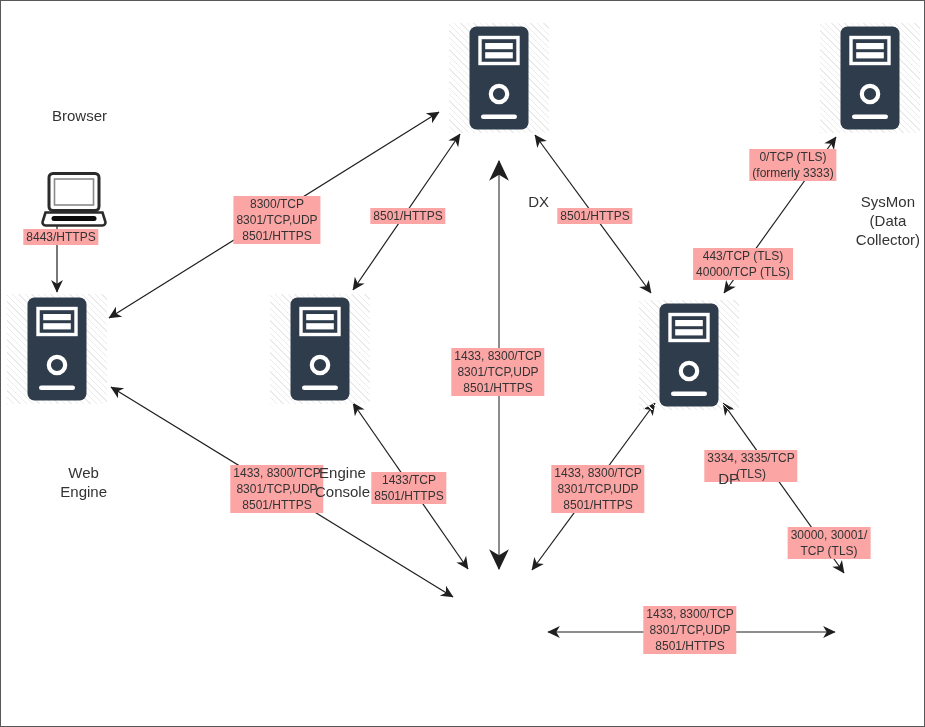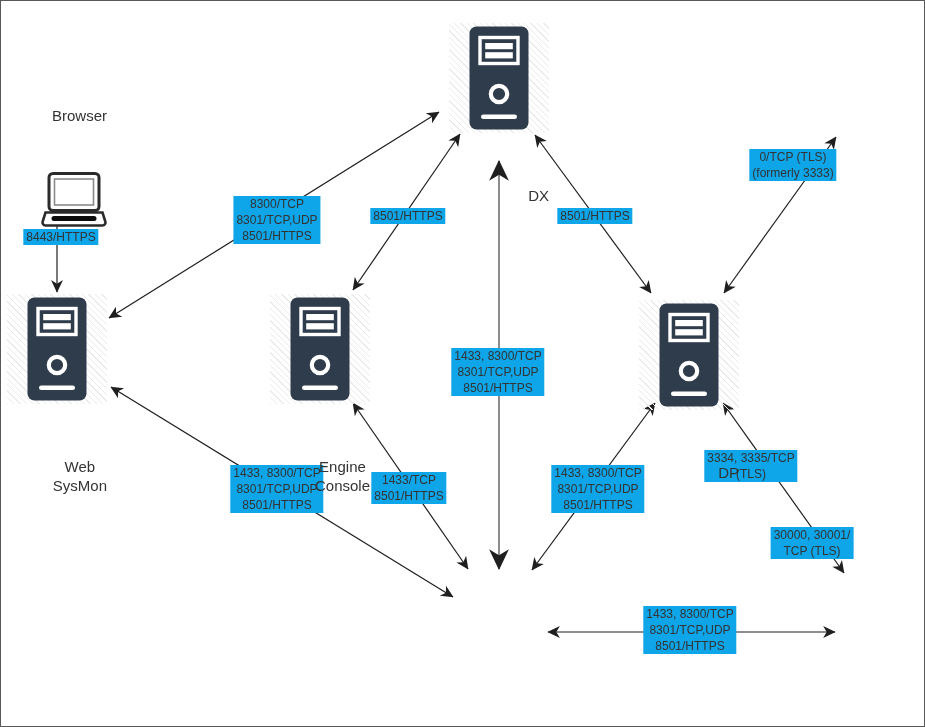--- a/index.html
+++ b/index.html
@@ -11,21 +11,21 @@
     box-sizing:border-box;
     font-family:"Liberation Sans", sans-serif;
     color:#383838;
     overflow:hidden;
   }
   #wires{position:absolute;left:0;top:0;z-index:1;}
   .edge-label{
     position:absolute;
     transform:translateX(-50%);
     z-index:2;
-    background:#0ea5e9;
+    background:#fca5a5;
     padding:0 3px;
     font-size:12px;
     line-height:16px;
     text-align:center;
     white-space:pre-line;
     color:#333333;
   }
   .node{
     position:absolute;
     width:100px;
@@ -33,21 +33,21 @@
     flex-direction:column;
     align-items:flex-end;
     z-index:2;
     gap:45px;
   }
   .icon-wrap{
     padding:3px 20px;
     background:repeating-linear-gradient(45deg,#ebebeb 0px,#ebebeb 1px,transparent 1px,transparent 4.5px);
   }
   .node-label{
-    margin-top:8px;
+    margin-top:14px;
     font-size:15px;
     line-height:19px;
     text-align:center;
     white-space:pre-line;
     color:#333333;
   }
   .laptop-node .node-label{margin:0 0 2px 0;}
   .server-icon{display:block;}
   .laptop-icon{display:block;}
 </style>
@@ -96,31 +96,33 @@
   <div class="edge-label" style="left:276px;top:195px">8300/TCP
 8301/TCP,UDP
 8501/HTTPS</div>
   <div class="edge-label" style="left:407px;top:207px">8501/HTTPS</div>
   <div class="edge-label" style="left:594px;top:207px">8501/HTTPS</div>
   <div class="edge-label" style="left:497px;top:347px">1433, 8300/TCP
 8301/TCP,UDP
 8501/HTTPS</div>
   <div class="edge-label" style="left:792px;top:148px">0/TCP (TLS)
 (formerly 3333)</div>
+  <div class="edge-label" style="left:742px;top:247px">443/TCP (TLS)
+40000/TCP (TLS)</div>
   <div class="edge-label" style="left:276px;top:464px">1433, 8300/TCP
 8301/TCP,UDP
 8501/HTTPS</div>
   <div class="edge-label" style="left:408px;top:471px">1433/TCP
 8501/HTTPS</div>
   <div class="edge-label" style="left:597px;top:464px">1433, 8300/TCP
 8301/TCP,UDP
 8501/HTTPS</div>
   <div class="edge-label" style="left:750px;top:449px">3334, 3335/TCP
 (TLS)</div>
-  <div class="edge-label" style="left:811px;top:526px">30000, 30001/
+  <div class="edge-label" style="left:828px;top:526px">30000, 30001/
 TCP (TLS)</div>
   <div class="edge-label" style="left:689px;top:605px">1433, 8300/TCP
 8301/TCP,UDP
 8501/HTTPS</div>
 
   <div class="node laptop-node" style="left:6px;top:105px">
     <div class="node-label">Browser</div>
     <svg class="laptop-icon" width="66" height="56">
         <use href="#laptop-sym"></use>
       </svg>
@@ -128,29 +130,39 @@
 
   <div class="node" style="left:448px;top:22px">
     <div class="icon-wrap">
       <svg class="server-icon" width="60" height="104">
           <use href="#srv-icon"></use>
         </svg>
     </div>
     <div class="node-label">DX</div>
   </div>
 
+  <div class="node" style="left:819px;top:22px">
+    <div class="icon-wrap">
+      <svg class="server-icon" width="60" height="104">
+          <use href="#srv-icon"></use>
+        </svg>
+    </div>
+    <div class="node-label">SysMon
+(Data
+Collector)</div>
+  </div>
 
   <div class="node" style="left:6px;top:293px">
     <div class="icon-wrap">
       <svg class="server-icon" width="60" height="104">
           <use href="#srv-icon"></use>
         </svg>
     </div>
     <div class="node-label">Web
-SysMon</div>
+Engine</div>
   </div>
 
   <div class="node" style="left:269px;top:293px">
     <div class="icon-wrap">
       <svg class="server-icon" width="60" height="104">
           <use href="#srv-icon"></use>
         </svg>
     </div>
     <div class="node-label">Engine
 Console</div>

